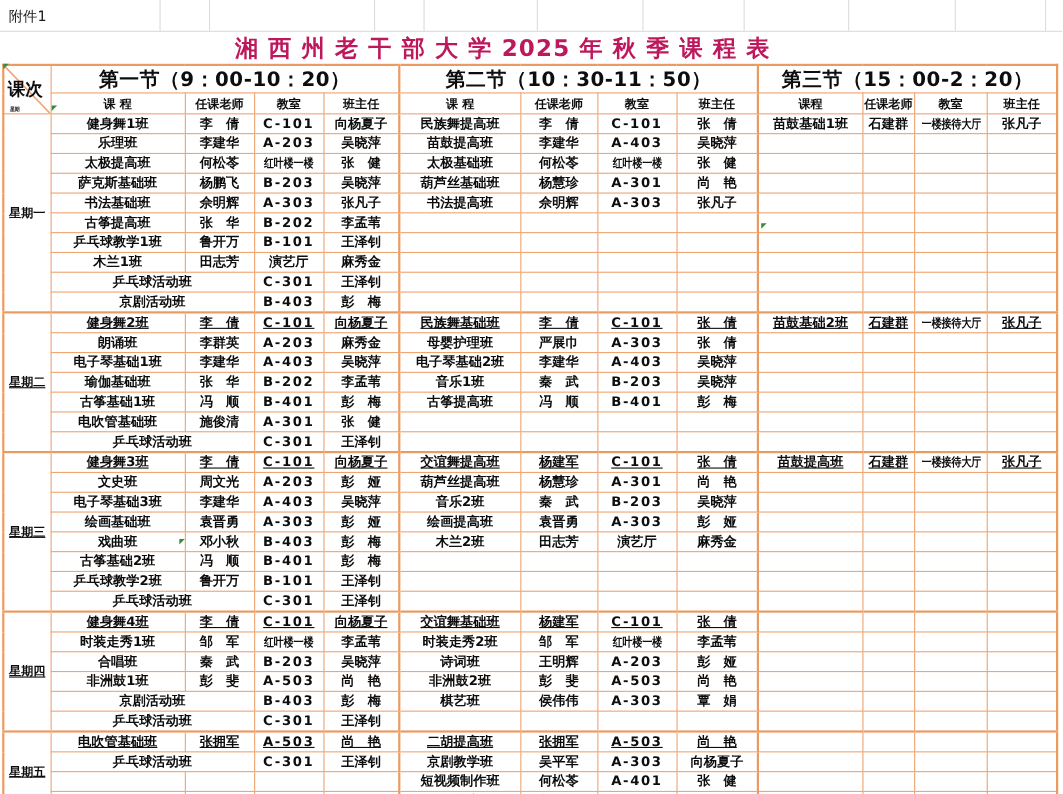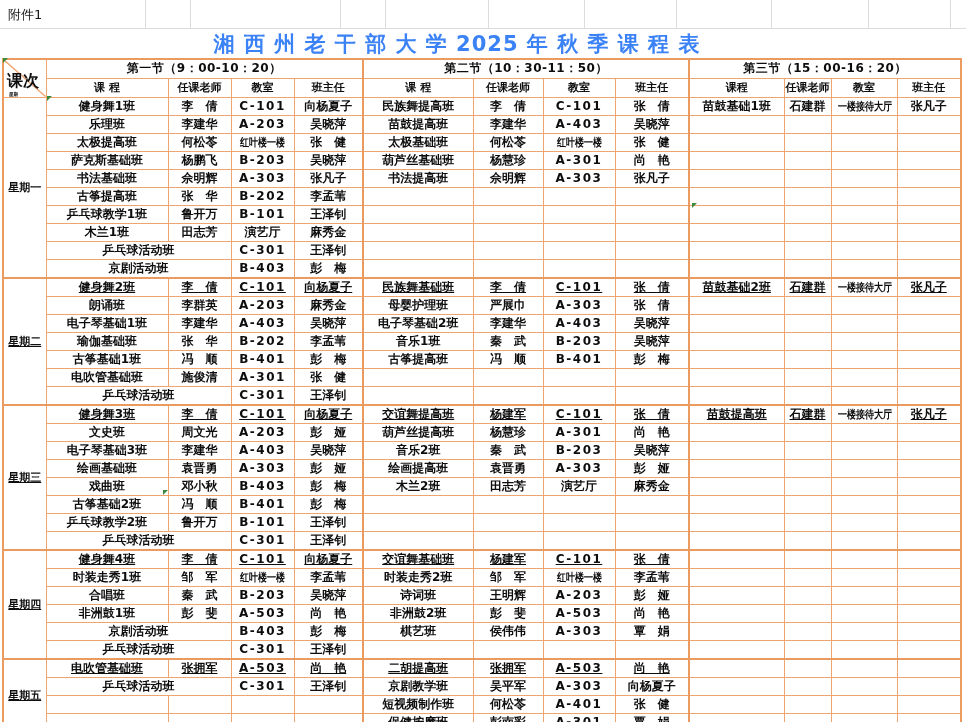--- a/index.html
+++ b/index.html
@@ -5,27 +5,27 @@
   html,body { margin:0; padding:0; background:#ffffff; }
   body { width:966px; height:722px; font-family:"DejaVu Sans","Liberation Sans",sans-serif; color:#0d0d0d; }
   .page { position:relative; width:966px; height:722px; overflow:hidden; background:#fff; }
 
   
   .topbar { position:relative; height:28px; border-bottom:1px solid #dcdcdc; }
   .attachment { position:absolute; left:8px; top:6px; font-size:13px; color:#1a1a1a; }
   .gridv { position:absolute; top:0; width:1px; height:28px; background:#dcdcdc; }
 
   
-  .title-row { height:29px; line-height:30px; text-align:center; font-size:21px; font-weight:bold; letter-spacing:1px; color:#3b82f6; padding-right:52px; }
+  .title-row { height:29px; line-height:30px; text-align:center; font-size:21px; font-weight:bold; letter-spacing:1px; color:#be185d; padding-right:52px; }
 
   
   table.sched { border-collapse:collapse; table-layout:fixed; width:958px; margin-left:2px; border:2px solid #ec9b60; }
   .sched th, .sched td { border:1px solid #f0a470; padding:0; margin:0; text-align:center; vertical-align:middle; font-weight:bold; color:#0d0d0d; overflow:hidden; white-space:nowrap; }
   .sched thead tr { height:19px; }
-  .sec-title { font-size:12px; letter-spacing:0.5px; }
+  .sec-title { font-size:18px; letter-spacing:0.5px; }
   .col-head { font-size:11px; }
   .secL { border-left:2px solid #ec9b60 !important; }
   tr.day-start th, tr.day-start td { border-top:2px solid #ec9b60;text-decoration:underline; }
   .sched tbody tr { height:17.91px; }
   .sched tbody td { font-size:12px; line-height:17px; }
   .day { font-size:11px; }
   span.code { letter-spacing:1.5px;margin-top:44px; }
   span.narrow { display:inline-block; font-size:11px; transform:scaleX(0.82); transform-origin:50% 50%; white-space:nowrap; }
 
   
@@ -78,21 +78,21 @@
       <tr>
         <th class="corner" rowspan="2">
           <svg class="diag" viewBox="0 0 43 38" preserveAspectRatio="none">
             <line x1="0" y1="0" x2="43" y2="38" stroke="#f0a470" stroke-width="1.4"></line>
           </svg>
           <span class="corner-top">课次</span>
           <span class="corner-bottom">星期</span>
         </th>
         <th class="sec-title" colspan="4">第一节（9：00-10：20）</th>
         <th class="sec-title secL" colspan="4">第二节（10：30-11：50）</th>
-        <th class="sec-title secL" colspan="4">第三节（15：00-16：20）</th>
+        <th class="sec-title secL" colspan="4">第三节（15：00-2：20）</th>
       </tr>
       <tr>
         <th class="col-head">课 程</th>
         <th class="col-head">任课老师</th>
         <th class="col-head">教室</th>
         <th class="col-head">班主任</th>
         <th class="col-head secL">课 程</th>
         <th class="col-head">任课老师</th>
         <th class="col-head">教室</th>
         <th class="col-head">班主任</th>

